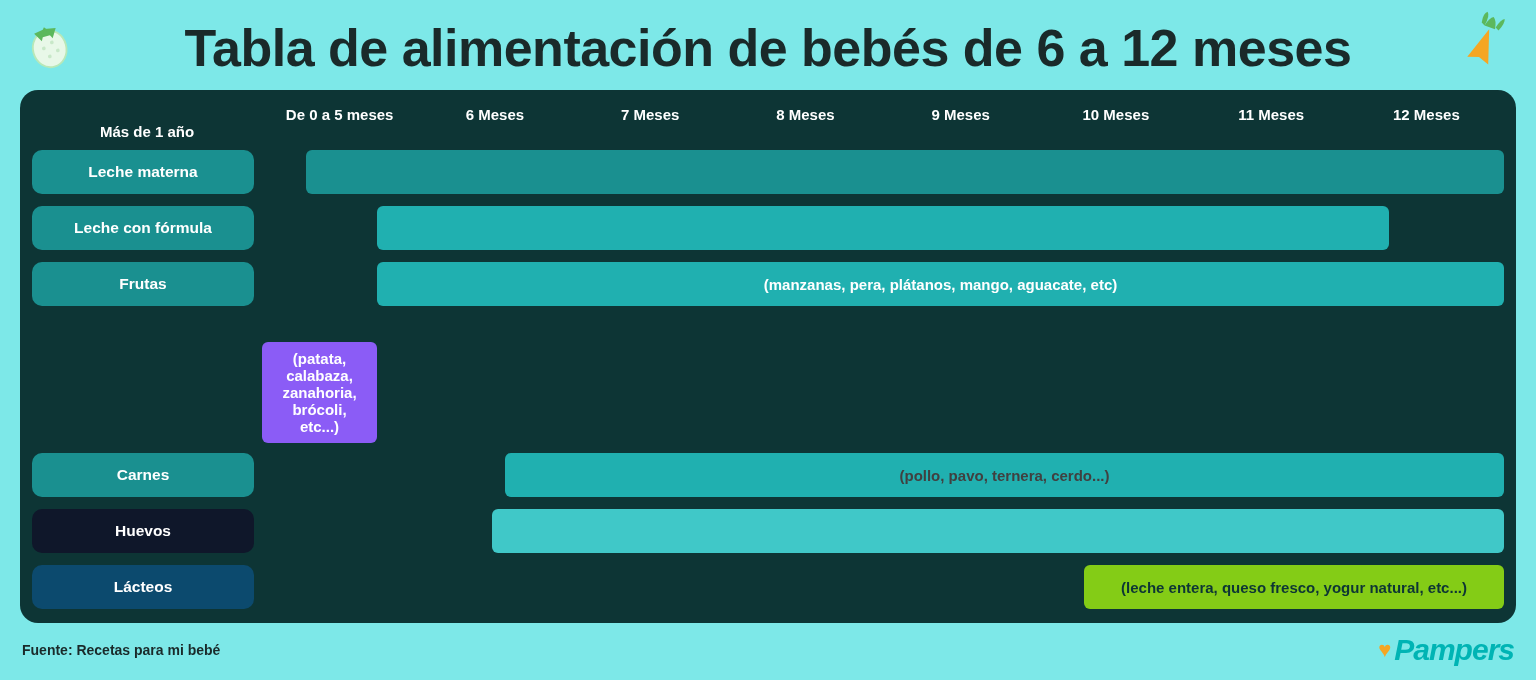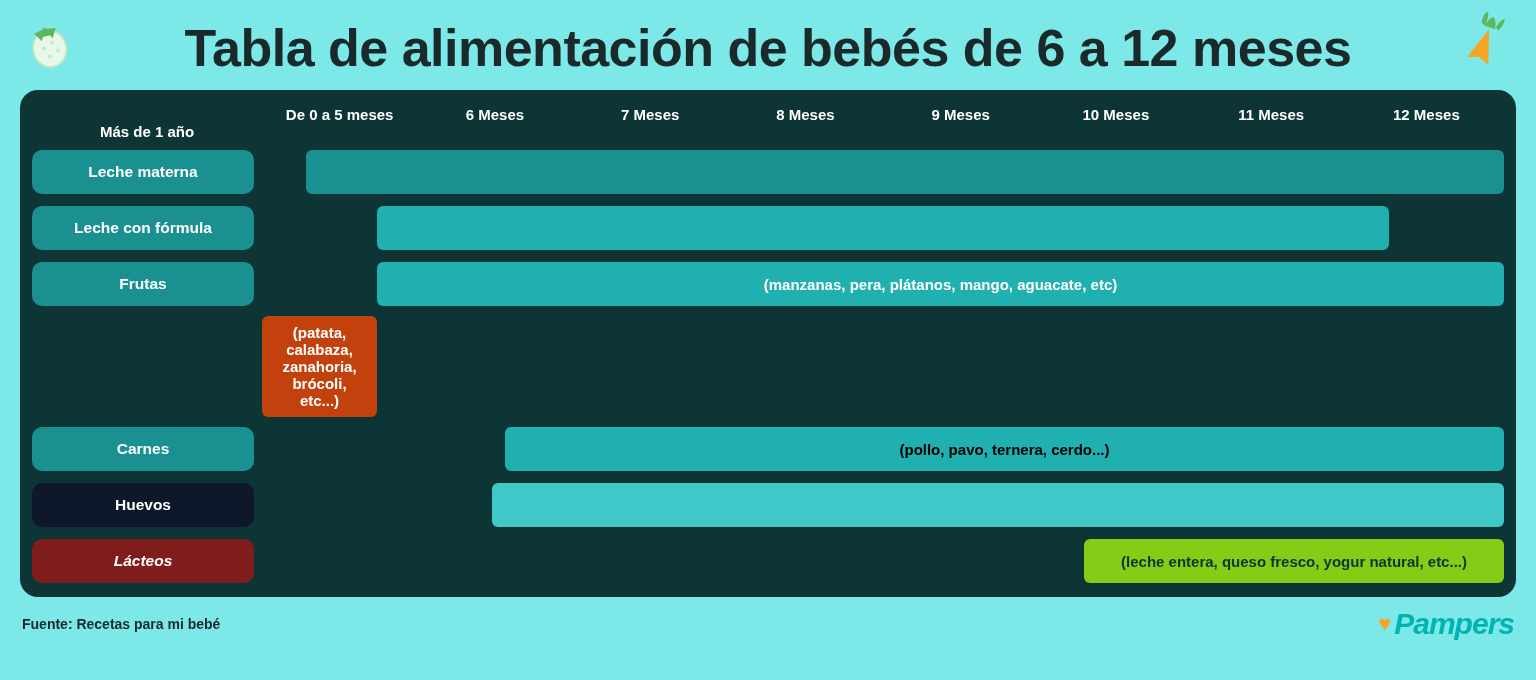--- a/index.html
+++ b/index.html
@@ -195,37 +195,37 @@
     </div>
 
     <div style="display:grid;grid-template-columns:230px 115px 1fr;align-items:center;min-height:48px;">
       <div class="row-label">Frutas</div>
       <div></div>
       <div class="row-bar" style="background:#20b0b0;">(manzanas, pera, plátanos, mango, aguacate, etc)</div>
     </div>
 
     <div style="display:grid;grid-template-columns:230px 115px 1fr;align-items:center;min-height:48px;">
       <div></div>
-      <div class="row-bar" style="background:#c2410c;">(patata, calabaza, zanahoria, brócoli, etc...)</div>
+      <div class="row-bar" style="background:#8b5cf6;margin-top:26px;">(patata, calabaza, zanahoria, brócoli, etc...)</div>
     </div>
 
     <div style="display:grid;grid-template-columns:230px 230px 1fr;align-items:center;min-height:48px;">
       <div class="row-label">Carnes</div>
       <div></div>
-      <div class="row-bar" style="background:#20b0b0;color:#000000;margin-left:13px;">(pollo, pavo, ternera, cerdo...)</div>
+      <div class="row-bar" style="background:#20b0b0;color:#404040;margin-left:13px;">(pollo, pavo, ternera, cerdo...)</div>
     </div>
 
     <div style="display:grid;grid-template-columns:230px 230px 1fr;align-items:center;min-height:48px;">
       <div class="row-label" style="background:#0f172a;">Huevos</div>
       <div></div>
       <div class="row-bar" style="background:#40c8c8;"></div>
     </div>
 
     <div style="display:grid;grid-template-columns:230px 1fr 420px;align-items:center;min-height:48px;">
-      <div class="row-label" style="background:#7f1d1d;font-style:italic;">Lácteos</div>
+      <div class="row-label" style="background:#0c4a6e;">Lácteos</div>
       <div></div>
       <div class="row-bar" style="background:#84cc16;color:#0d3535;font-weight:600;">(leche entera, queso fresco, yogur natural, etc...)</div>
     </div>
 
   </div>
 </div>
 
 <div class="footer">
   <span class="footer-source">Fuente: Recetas para mi bebé</span>
   <div class="pampers-logo">

